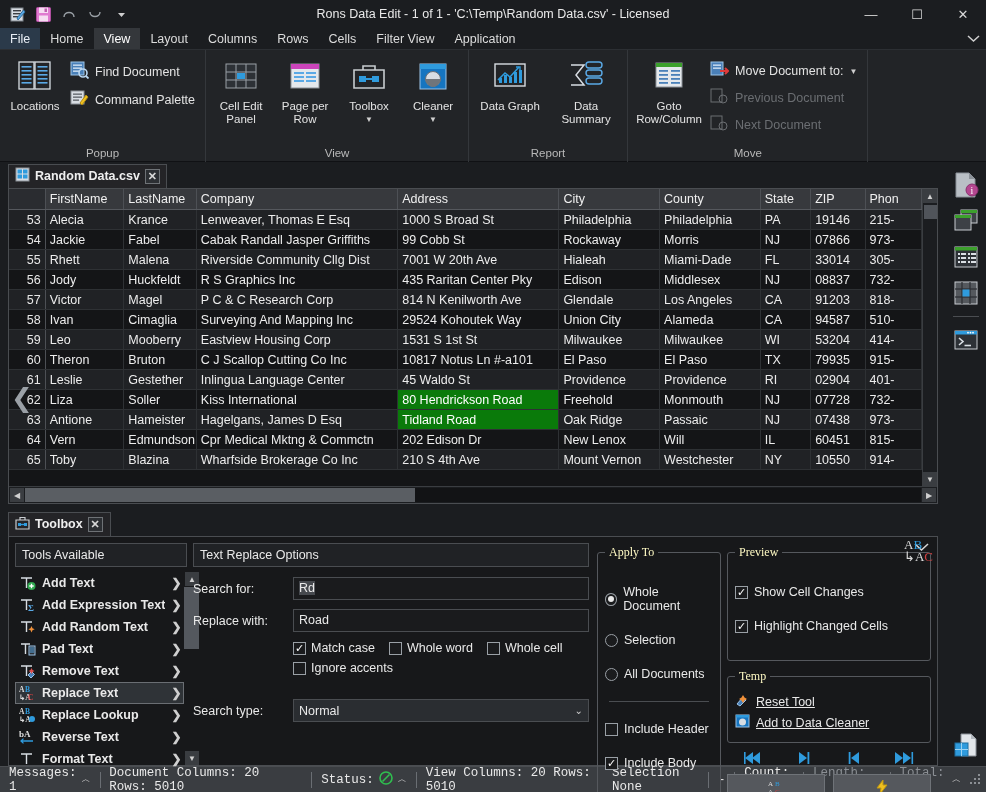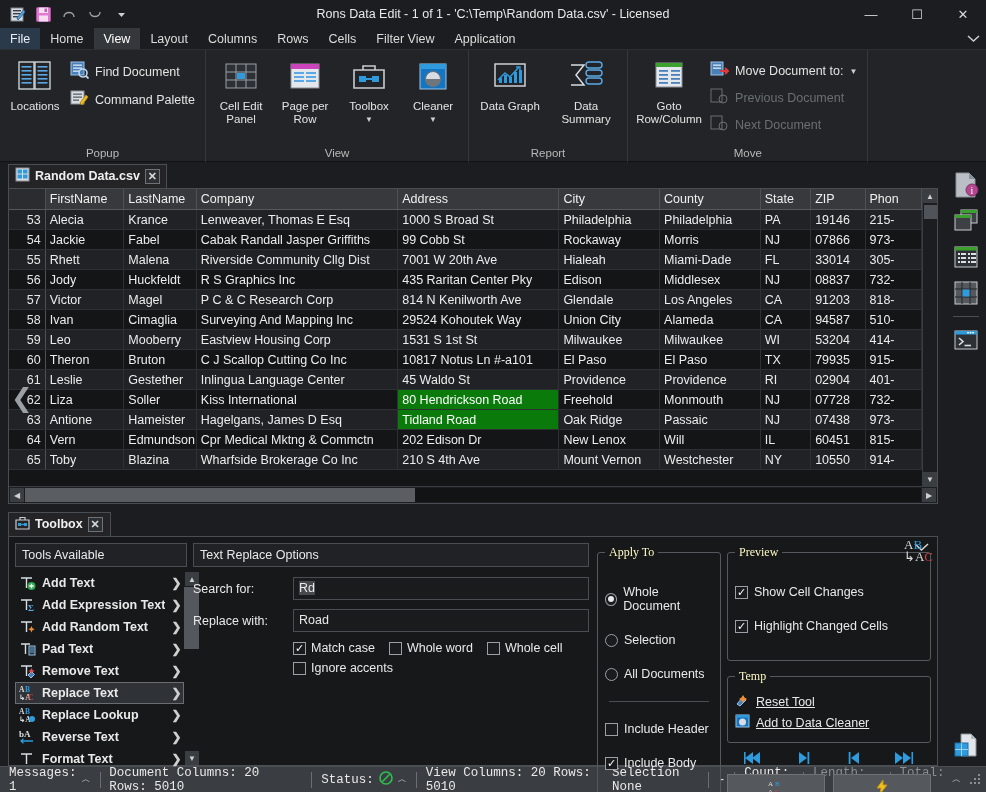--- a/index.html
+++ b/index.html
@@ -987,20 +987,27 @@
                 <span class="box"></span>
                 <span>Whole cell</span>
               </div>
             </div>
             <div class="cbrow">
               <div class="cb">
                 <span class="box"></span>
                 <span>Ignore accents</span>
               </div>
             </div>
+            <div class="frow" style="margin-top:18px;">
+              <div class="flabel">Search type:</div>
+              <div class="fselect">
+                <span class="sv">Normal</span>
+                <span class="chev">⌄</span>
+              </div>
+            </div>
           </div>
 
           <div class="applycol">
             <fieldset class="grp">
               <legend>Apply To</legend>
               <div class="grpitem">
                 <span class="radio">
                     <span class="dot"></span>
                   </span>
                 <span>Whole Document</span>

